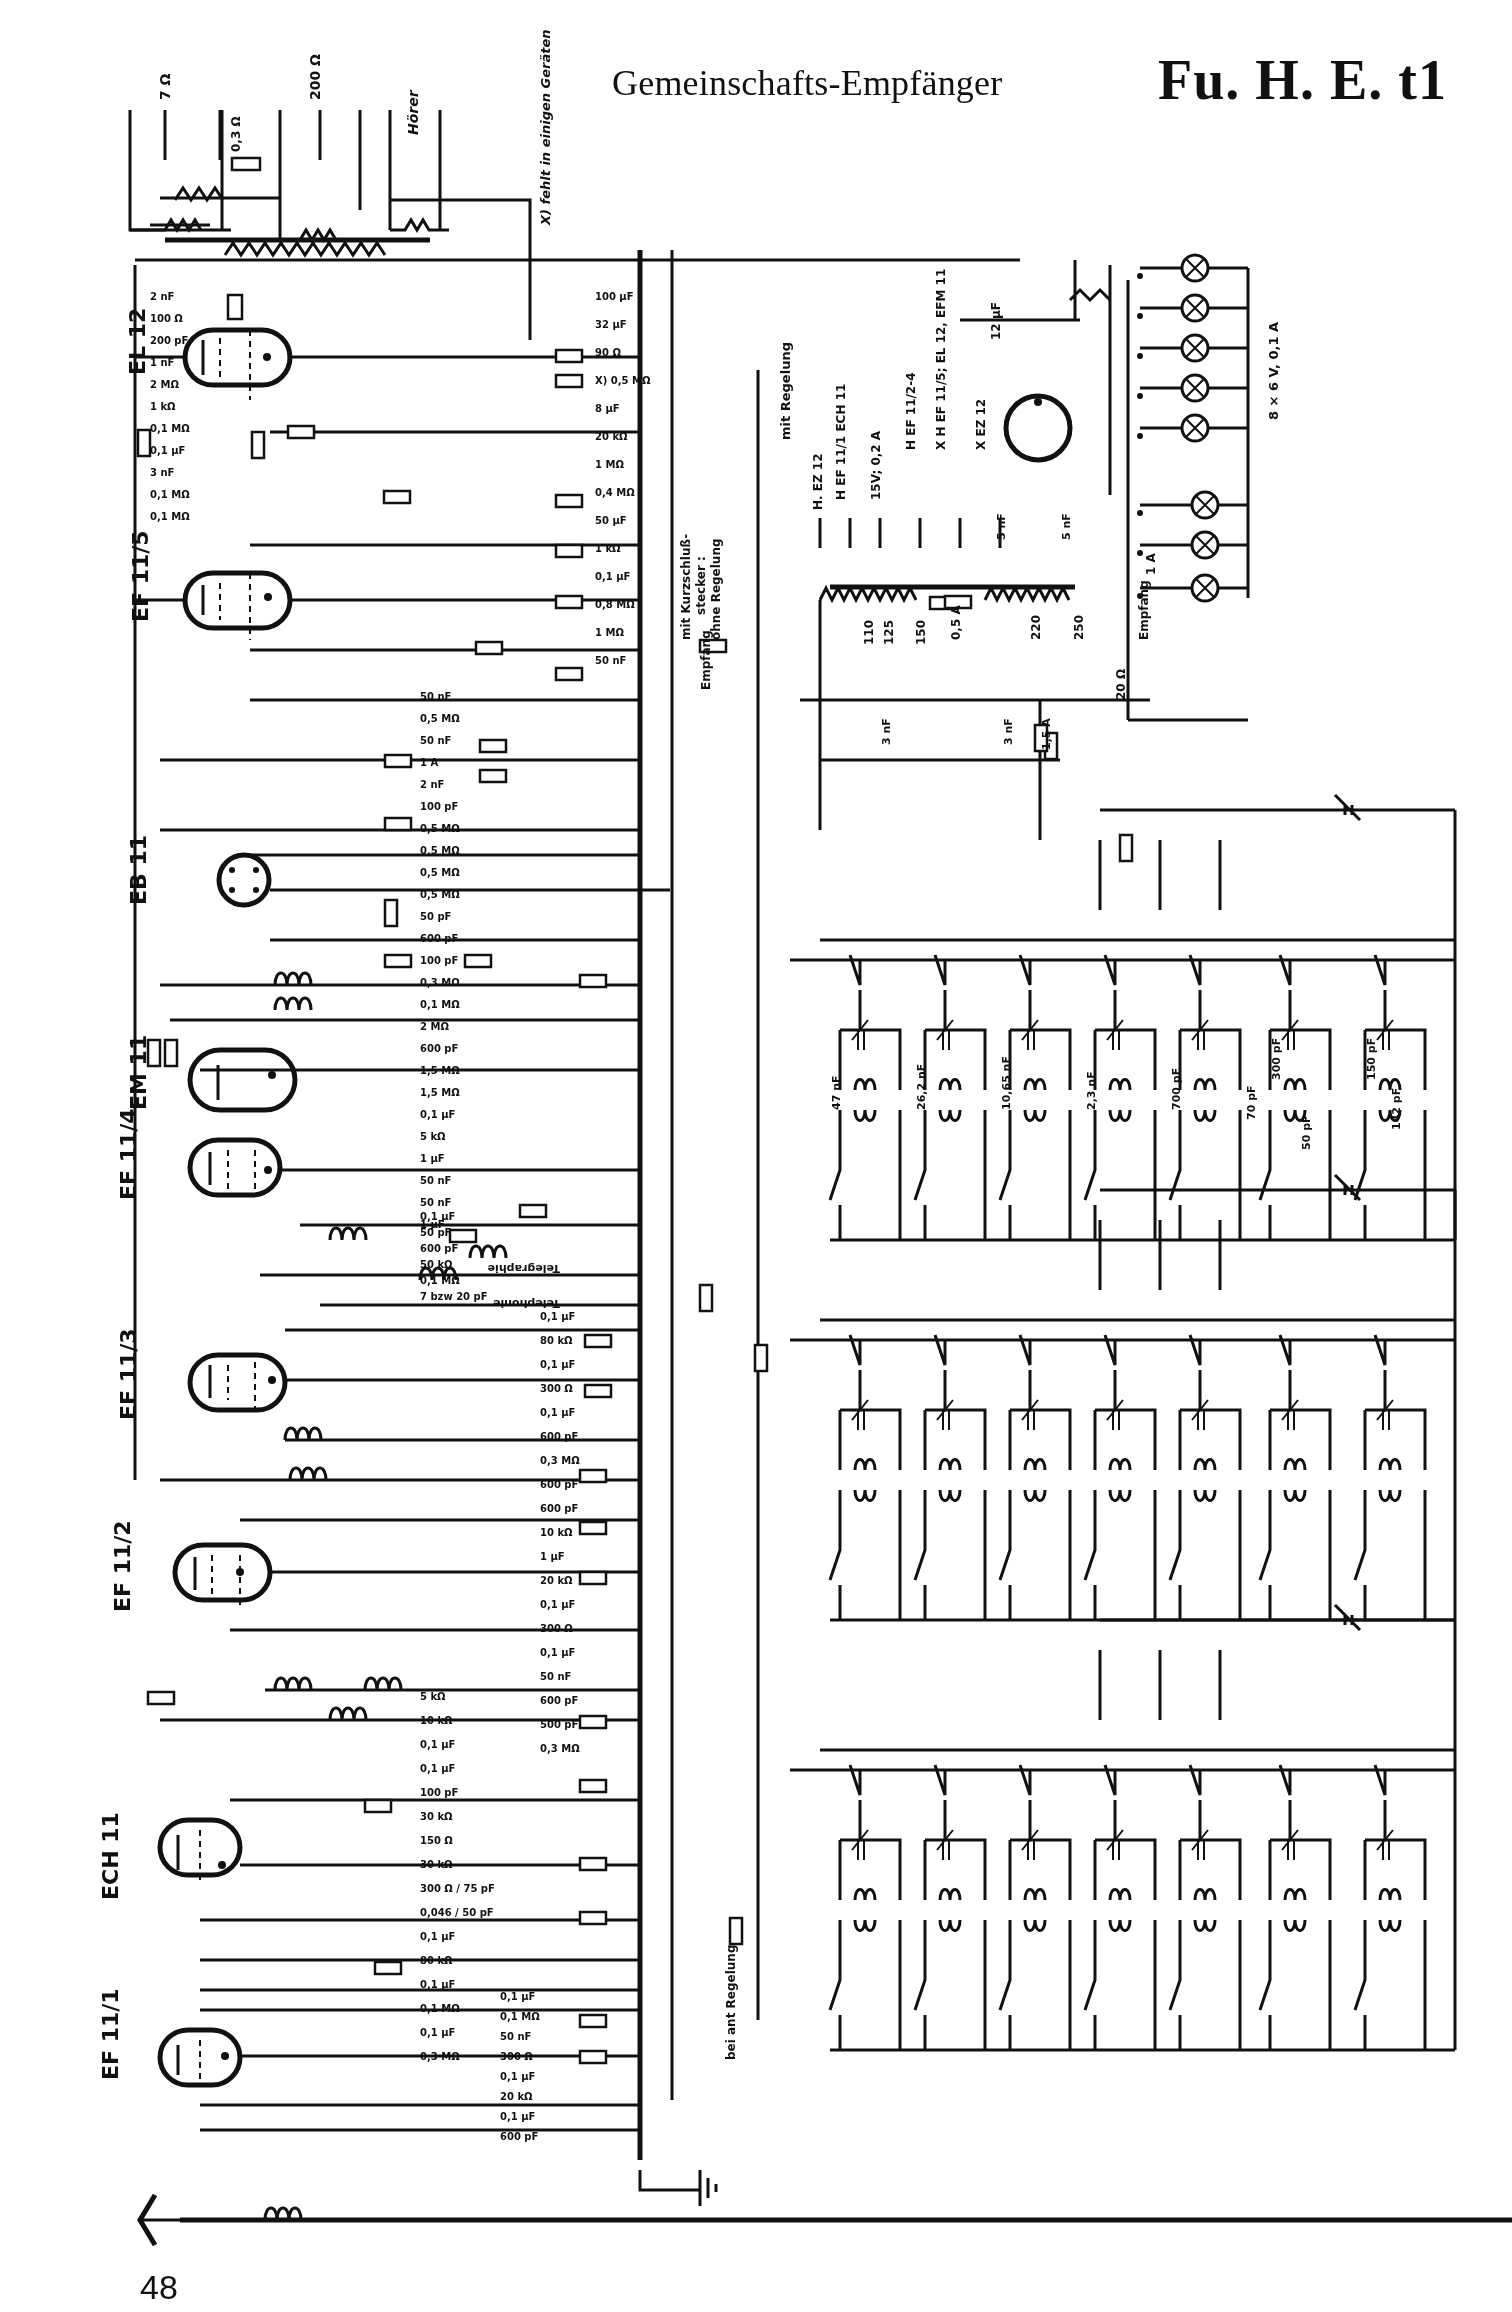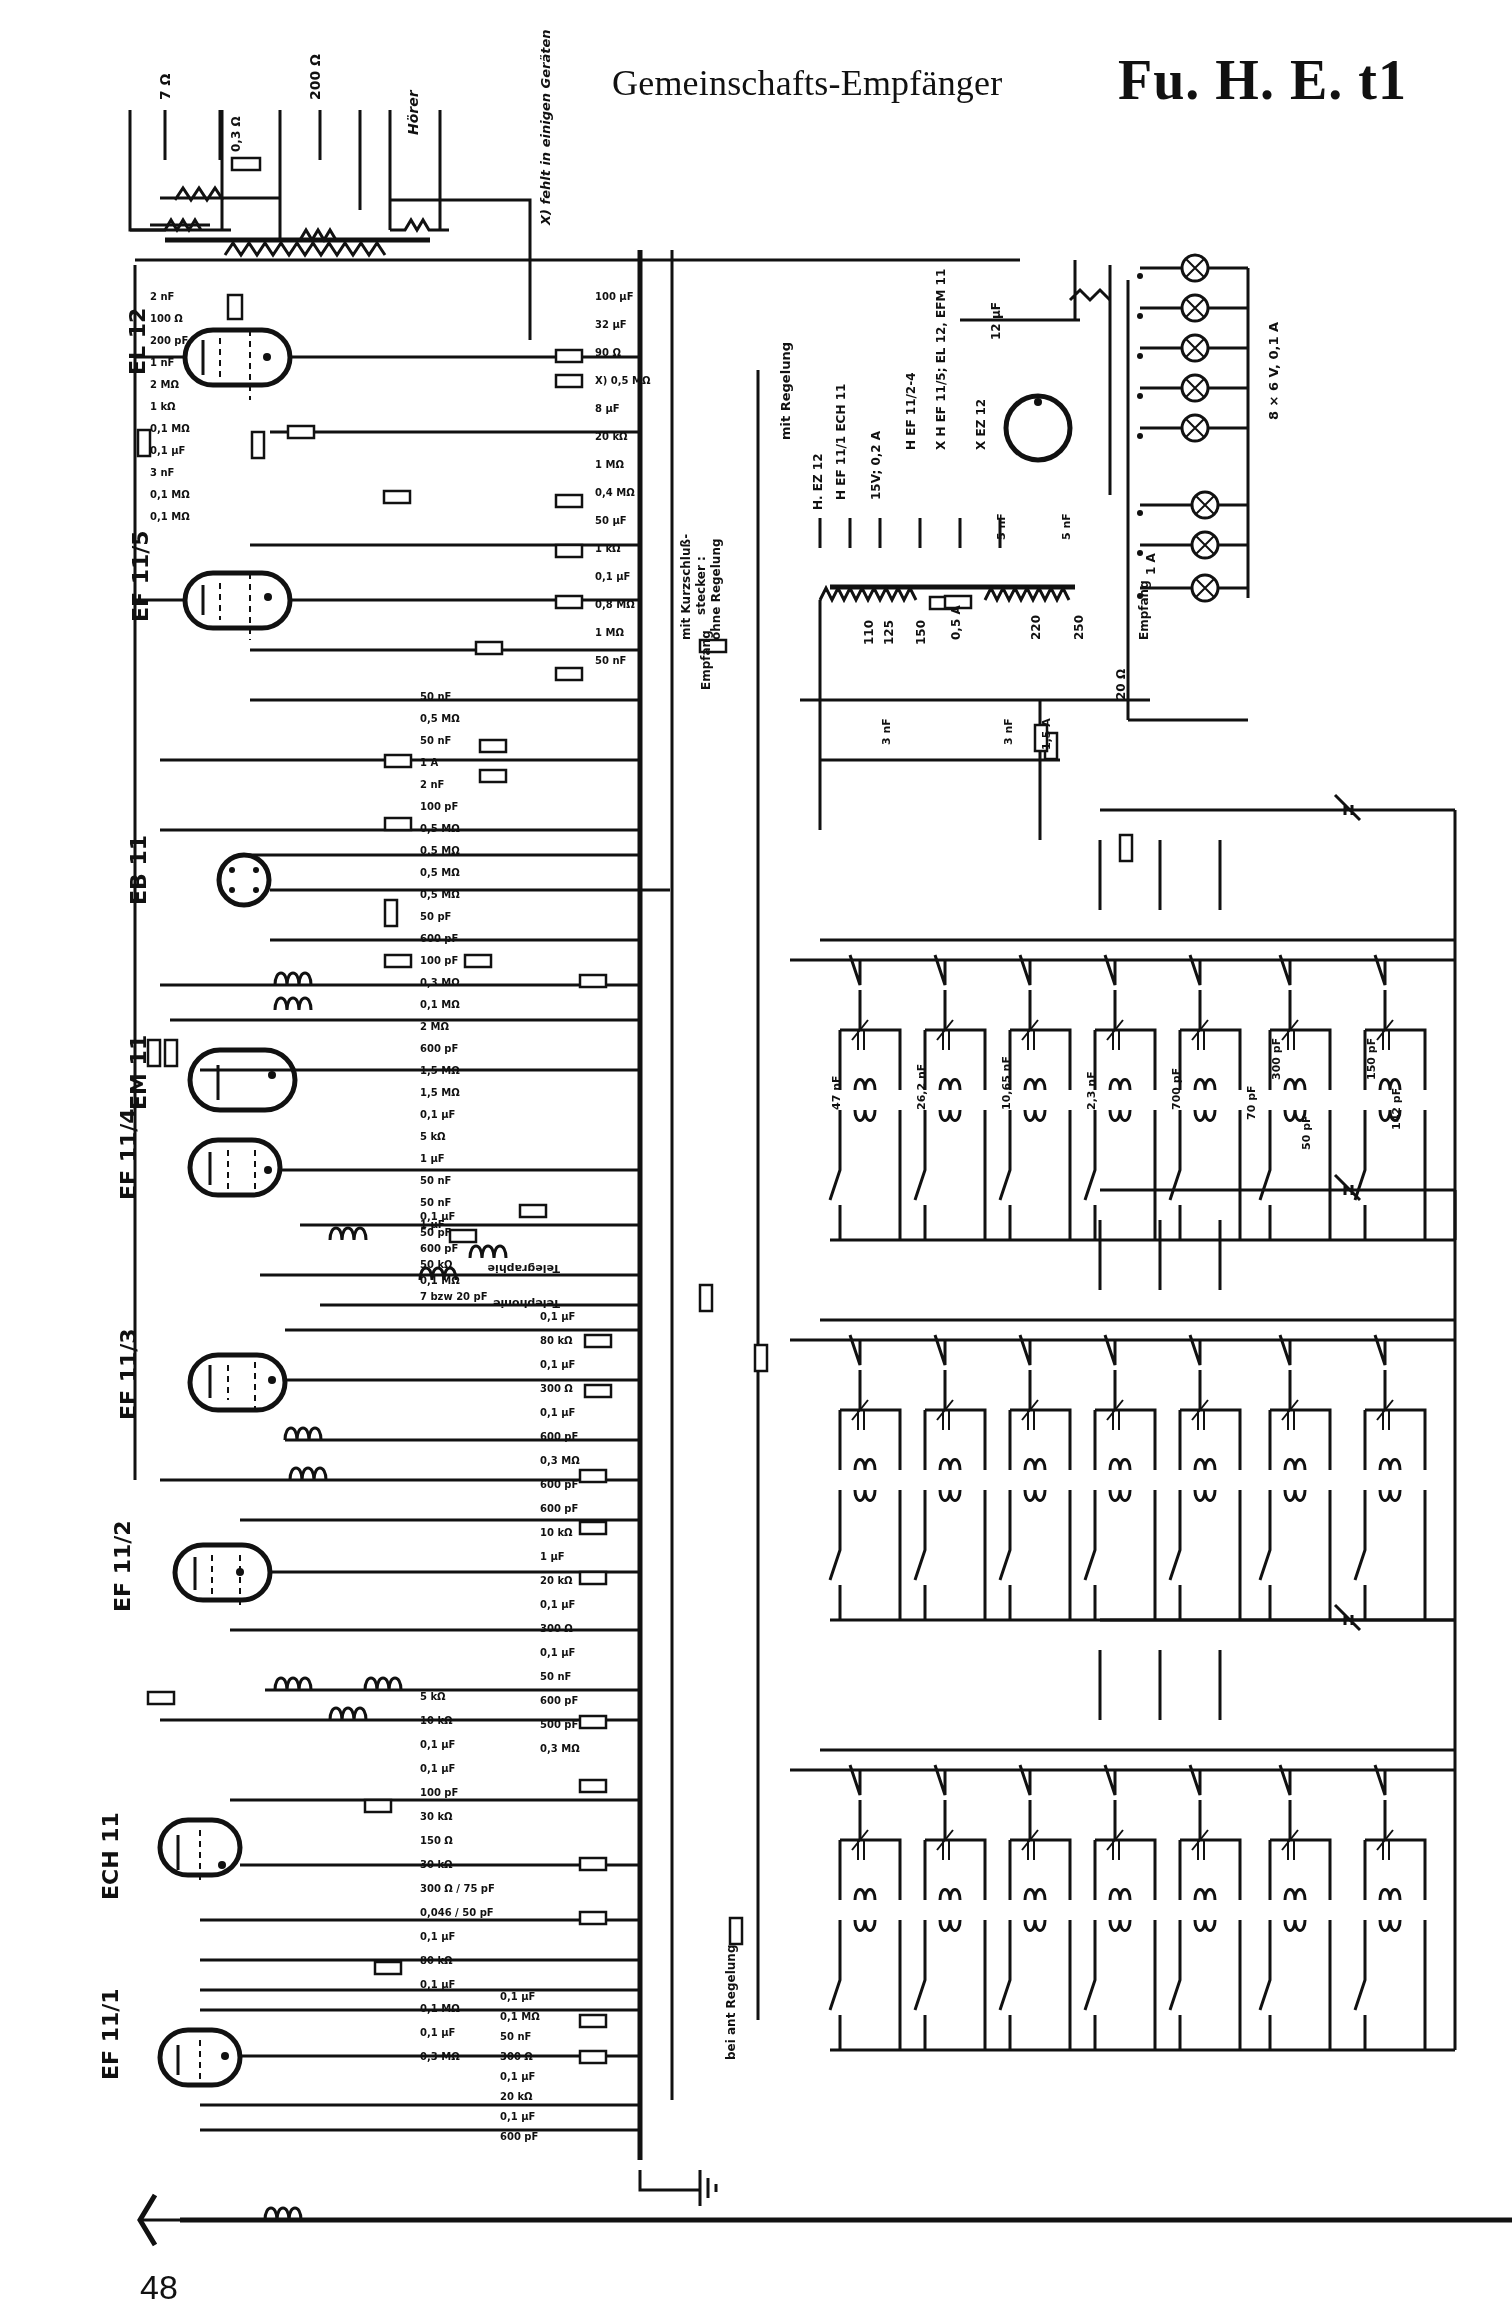--- a/index.html
+++ b/index.html
@@ -1,19 +1,19 @@
 <!DOCTYPE html>
 <html><head>
 <meta charset="utf-8">
 <style>
   html,body{margin:0;padding:0;background:#fff;}
   body{width:1512px;height:2312px;position:relative;overflow:hidden;font-family:"Liberation Serif",serif;color:#111;}
   #sheet{position:absolute;left:0;top:0;width:1512px;height:2312px;}
   .title-sub{position:absolute;left:612px;top:62px;font-family:"Liberation Serif",serif;font-size:36px;letter-spacing:0.2px;text-align:right;}
-  .title-main{position:absolute;left:1118px;top:48px;font-family:"Liberation Serif",serif;font-weight:bold;font-size:56px;letter-spacing:1px;}
+  .title-main{position:absolute;left:1158px;top:48px;font-family:"Liberation Serif",serif;font-weight:bold;font-size:56px;letter-spacing:1px;}
   .page-num{position:absolute;left:140px;top:2268px;font-family:Liberation Sans, sans-serif;font-size:34px;}
   svg text{font-family:"DejaVu Sans",sans-serif;font-weight:bold;fill:#111;}
   .w{stroke:#111;stroke-width:3;fill:none;}
   .wt{stroke:#111;stroke-width:2;fill:none;}
   .bus{stroke:#111;stroke-width:5;fill:none;}
   .tube{stroke:#111;stroke-width:5;fill:none;}
   .dash{stroke:#111;stroke-width:2;stroke-dasharray:6 5;fill:none;}
   .res{stroke:#111;stroke-width:2.5;fill:#fff;}
   .dot{fill:#111;}
 </style>

